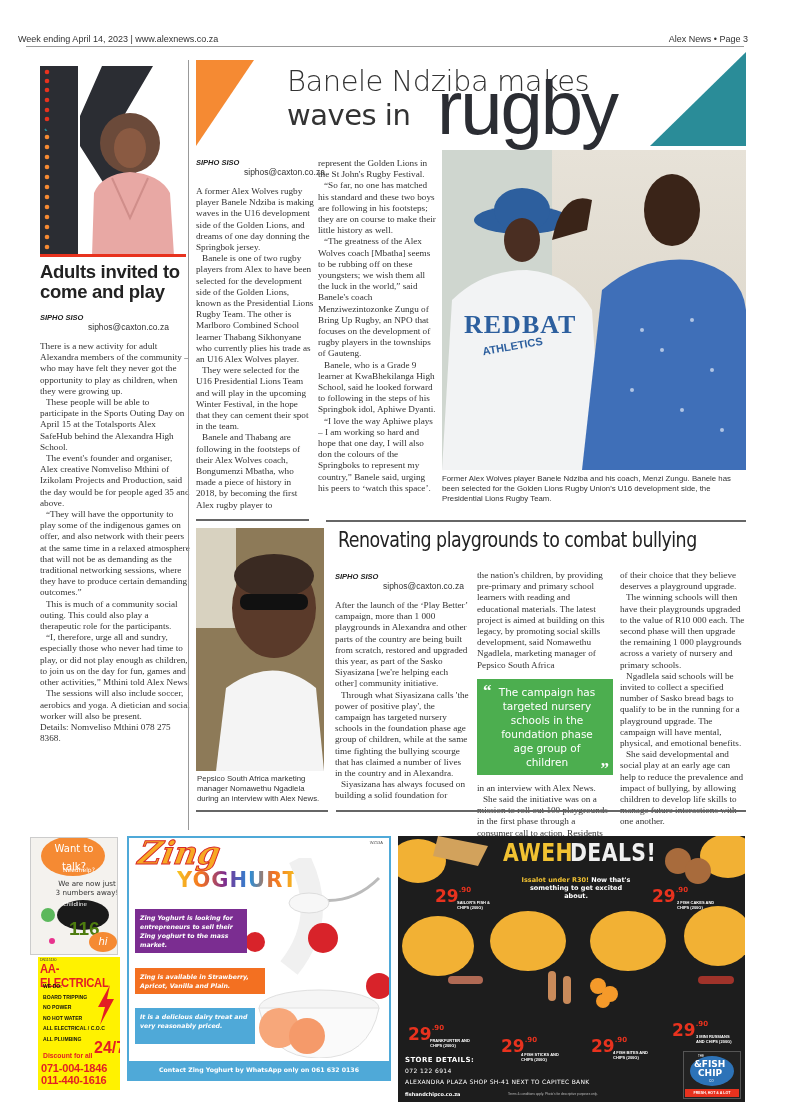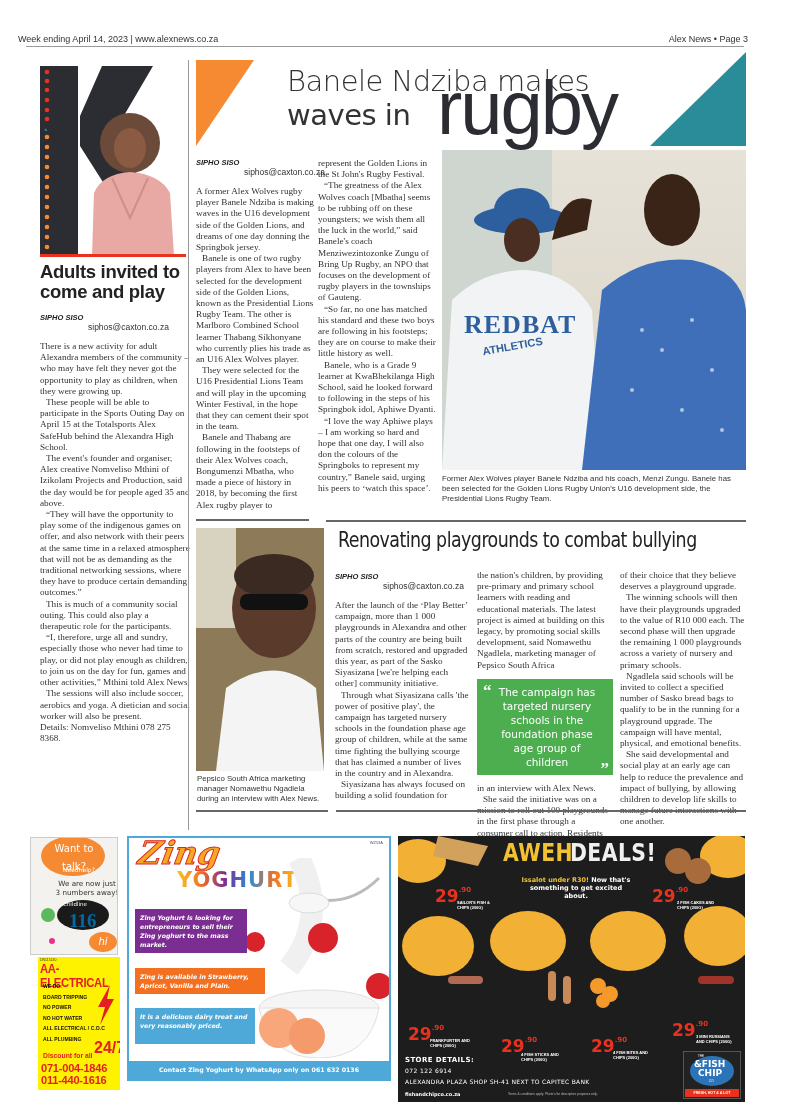--- a/index.html
+++ b/index.html
@@ -108,22 +108,22 @@
     <p>A former Alex Wolves rugby player Banele Ndziba is making waves in the U16 development side of the Golden Lions, and dreams of one day donning the Springbok jersey.</p>
     <p>Banele is one of two rugby players from Alex to have been selected for the development side of the Golden Lions, known as the Presidential Lions Rugby Team. The other is Marlboro Combined School learner Thabang Sikhonyane who currently plies his trade as an U16 Alex Wolves player.</p>
     <p>They were selected for the U16 Presidential Lions Team and will play in the upcoming Winter Festival, in the hope that they can cement their spot in the team.</p>
     <p>Banele and Thabang are following in the footsteps of their Alex Wolves coach, Bongumenzi Mbatha, who made a piece of history in 2018, by becoming the first Alex rugby player to</p>
   </div>
 </div>
 
 <div class="abs" style="left:318px;top:158px;width:120px;">
   <div class="serif-body">
     <p>represent the Golden Lions in the St John's Rugby Festival.</p>
+    <p>“So far, no one has matched his standard and these two boys are following in his footsteps; they are on course to make their little history as well.</p>
     <p>“The greatness of the Alex Wolves coach [Mbatha] seems to be rubbing off on these youngsters; we wish them all the luck in the world,” said Banele's coach Menziwezintozonke Zungu of Bring Up Rugby, an NPO that focuses on the development of rugby players in the townships of Gauteng.</p>
-    <p>“So far, no one has matched his standard and these two boys are following in his footsteps; they are on course to make their little history as well.</p>
     <p>Banele, who is a Grade 9 learner at KwaBhekilanga High School, said he looked forward to following in the steps of his Springbok idol, Aphiwe Dyanti.</p>
     <p>“I love the way Aphiwe plays – I am working so hard and hope that one day, I will also don the colours of the Springboks to represent my country,” Banele said, urging his peers to ‘watch this space’.</p>
   </div>
 </div>
 
 <div class="abs" style="left:442px;top:150px;width:304px;height:320px;background:linear-gradient(180deg,#e7e2d8 0%,#d9d3c6 100%);overflow:hidden;">
   <svg width="304" height="320">
     <rect x="0" y="0" width="110" height="320" fill="#cfd6cf"></rect>
     <ellipse cx="80" cy="70" rx="48" ry="14" fill="#2d5f9e"></ellipse>
     <ellipse cx="80" cy="60" rx="28" ry="22" fill="#2d5f9e"></ellipse>
@@ -204,21 +204,21 @@
 <div class="abs" style="left:30px;top:837px;width:88px;height:118px;background:#f4f2ee;border:1px solid #ccc;overflow:hidden;">
   <div class="abs" style="left:10px;top:-2px;width:64px;height:40px;background:#f58a33;border-radius:50%;"></div>
   <div class="abs" style="left:14px;top:2px;width:58px;font-family:'DejaVu Sans',sans-serif;color:#fff;font-size:10px;line-height:18px;text-align:center;">Want to talk?</div>
   <div class="abs" style="left:32px;top:28px;font-family:'DejaVu Sans',sans-serif;color:#fff;font-size:6px;">Needhelp?</div>
   <div class="abs" style="left:0;top:42px;width:88px;font-family:'DejaVu Sans',sans-serif;color:#333;font-size:7.2px;line-height:8.5px;text-align:center;padding-left:24px;">
     <div>We are now just</div>
     <div>3 numbers away!</div>
   </div>
   <div class="abs" style="left:26px;top:62px;width:52px;height:30px;background:#1a1a1a;border-radius:50%;"></div>
   <div class="abs" style="left:32px;top:63px;font-family:'DejaVu Sans',sans-serif;color:#fff;font-size:5.5px;">Childline</div>
-  <div class="abs" style="left:38px;top:72px;font-family:Liberation Serif, serif;color:#0369a1;font-size:19px;font-weight:bold;">116</div>
+  <div class="abs" style="left:38px;top:80px;font-family:Liberation Sans, sans-serif;color:#4d7c0f;font-size:19px;font-weight:bold;">116</div>
   <div class="abs" style="left:10px;top:70px;width:14px;height:14px;border-radius:50%;background:#5cb85c;"></div>
   <div class="abs" style="left:18px;top:100px;width:6px;height:6px;border-radius:50%;background:#e8338e;"></div>
   <div class="abs" style="left:58px;top:94px;width:28px;height:20px;border-radius:50%;background:#f58a33;color:#fff;font-family:'DejaVu Sans',sans-serif;font-size:10px;font-style:italic;text-align:center;line-height:20px;">hi</div>
 </div>
 
 <div class="abs" style="left:38px;top:957px;width:82px;height:133px;background:#fff200;overflow:hidden;">
   <div class="abs" style="left:2px;top:1px;font-family:'Liberation Sans',sans-serif;font-size:3.5px;color:#333;">DN115130</div>
   <div class="abs" style="left:2px;top:5px;font-family:'Liberation Sans',sans-serif;font-weight:bold;font-size:12.5px;color:#e31e24;letter-spacing:-0.3px;transform:scaleX(0.9);transform-origin:left;">AA-ELECTRICAL</div>
   <div class="abs" style="left:5px;top:24px;font-family:'Liberation Sans',sans-serif;font-weight:bold;font-size:6px;line-height:10.5px;color:#111;transform:scaleX(0.85);transform-origin:left;">
     <div>WE DO:</div>

